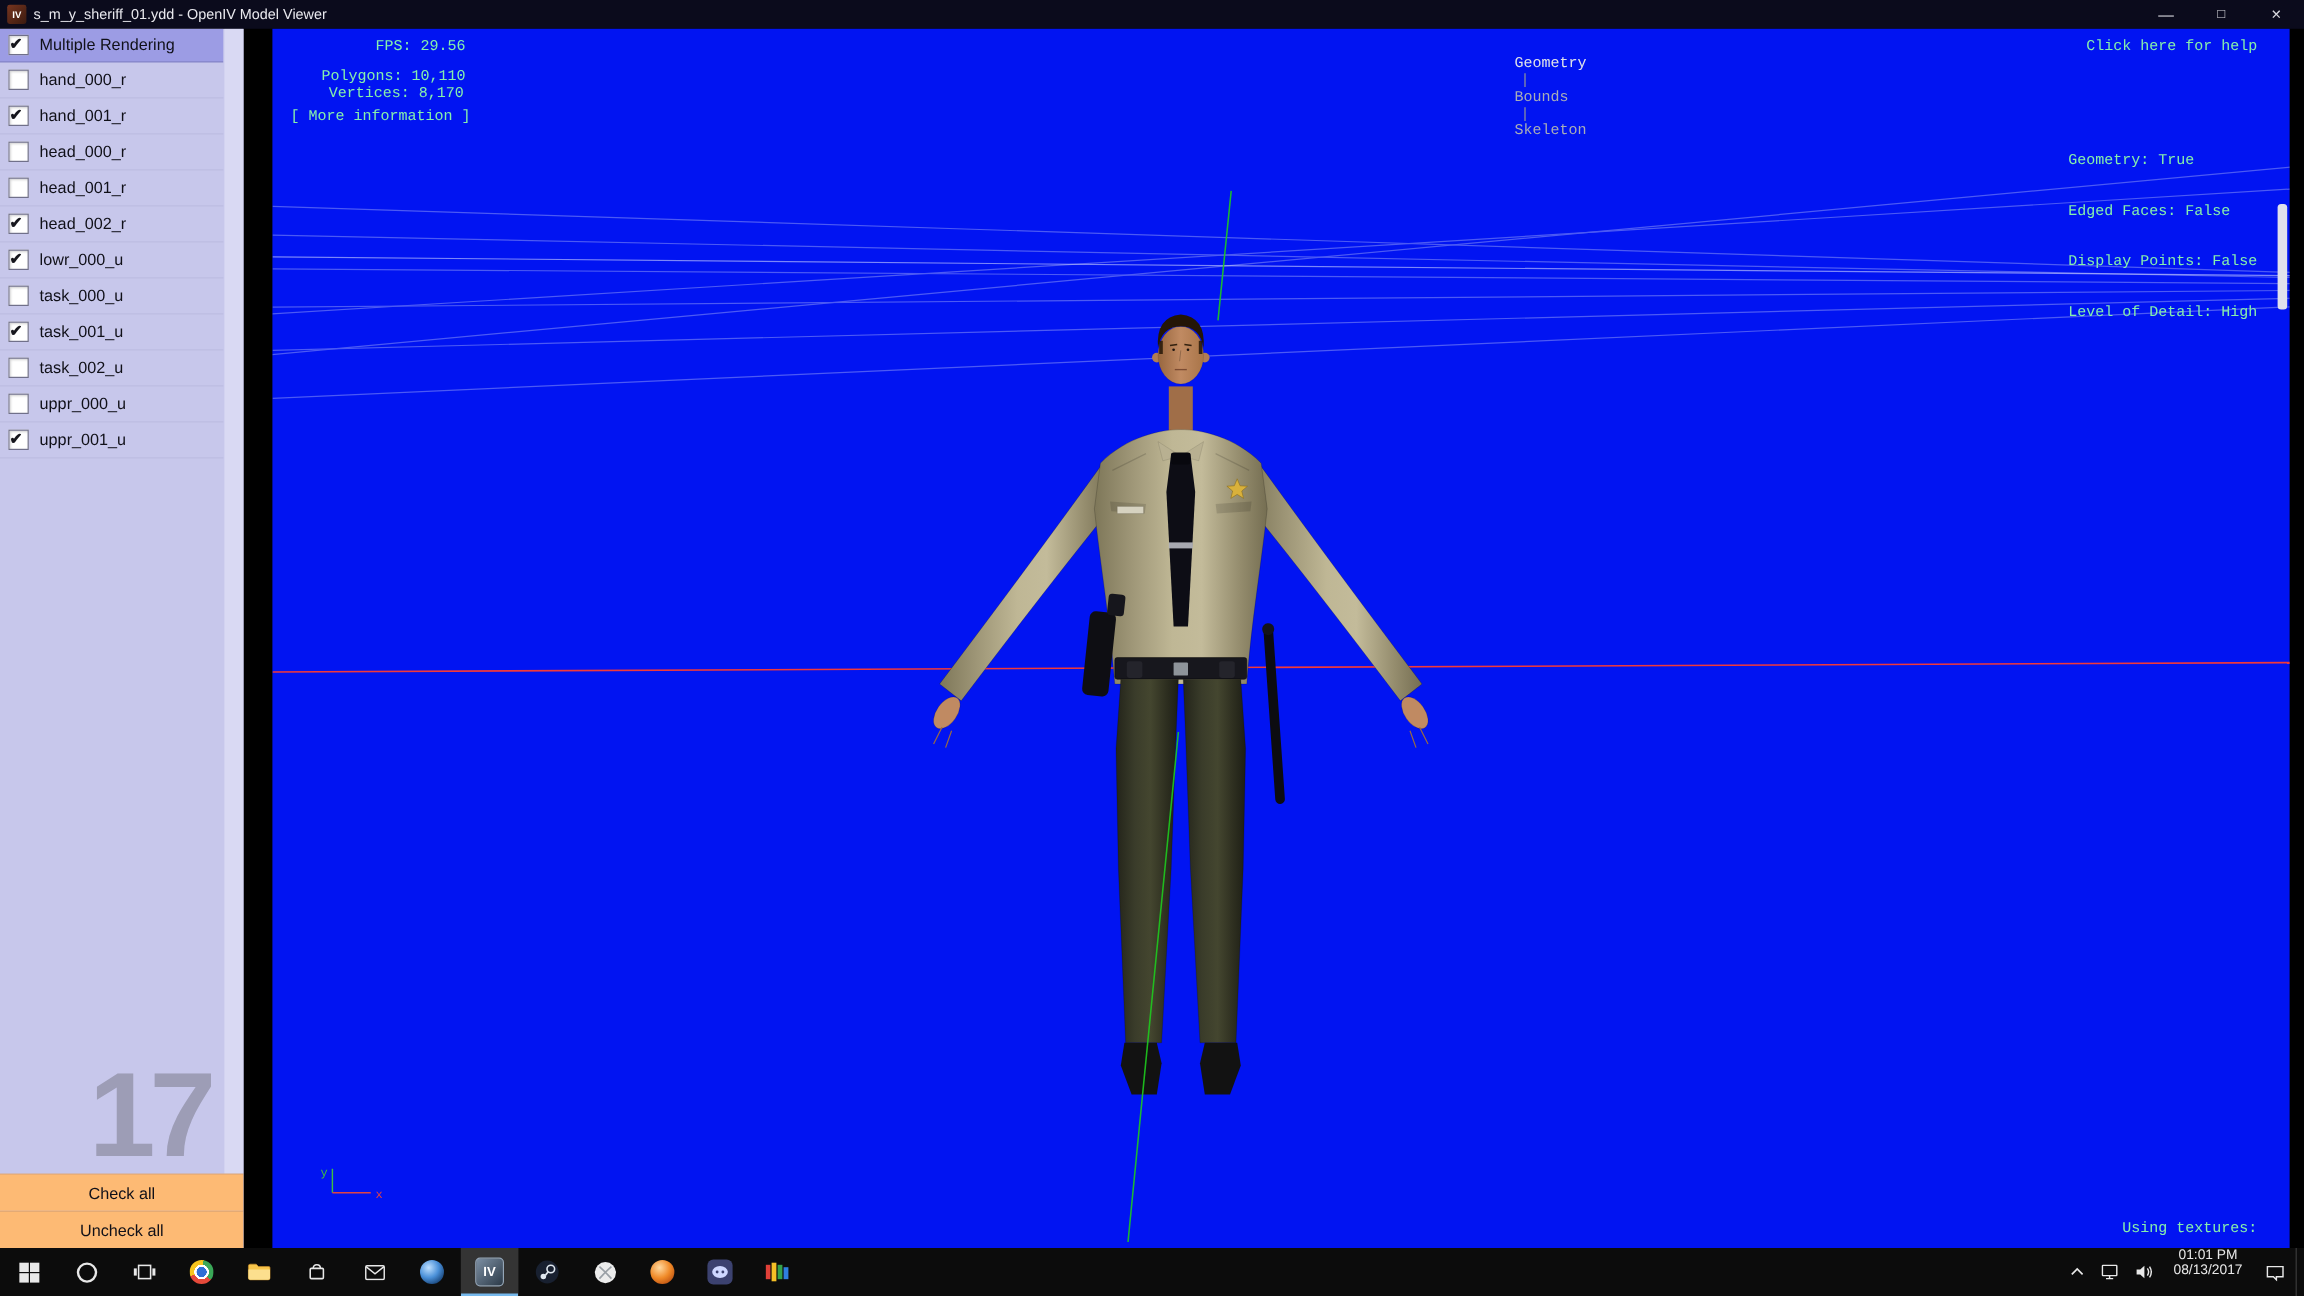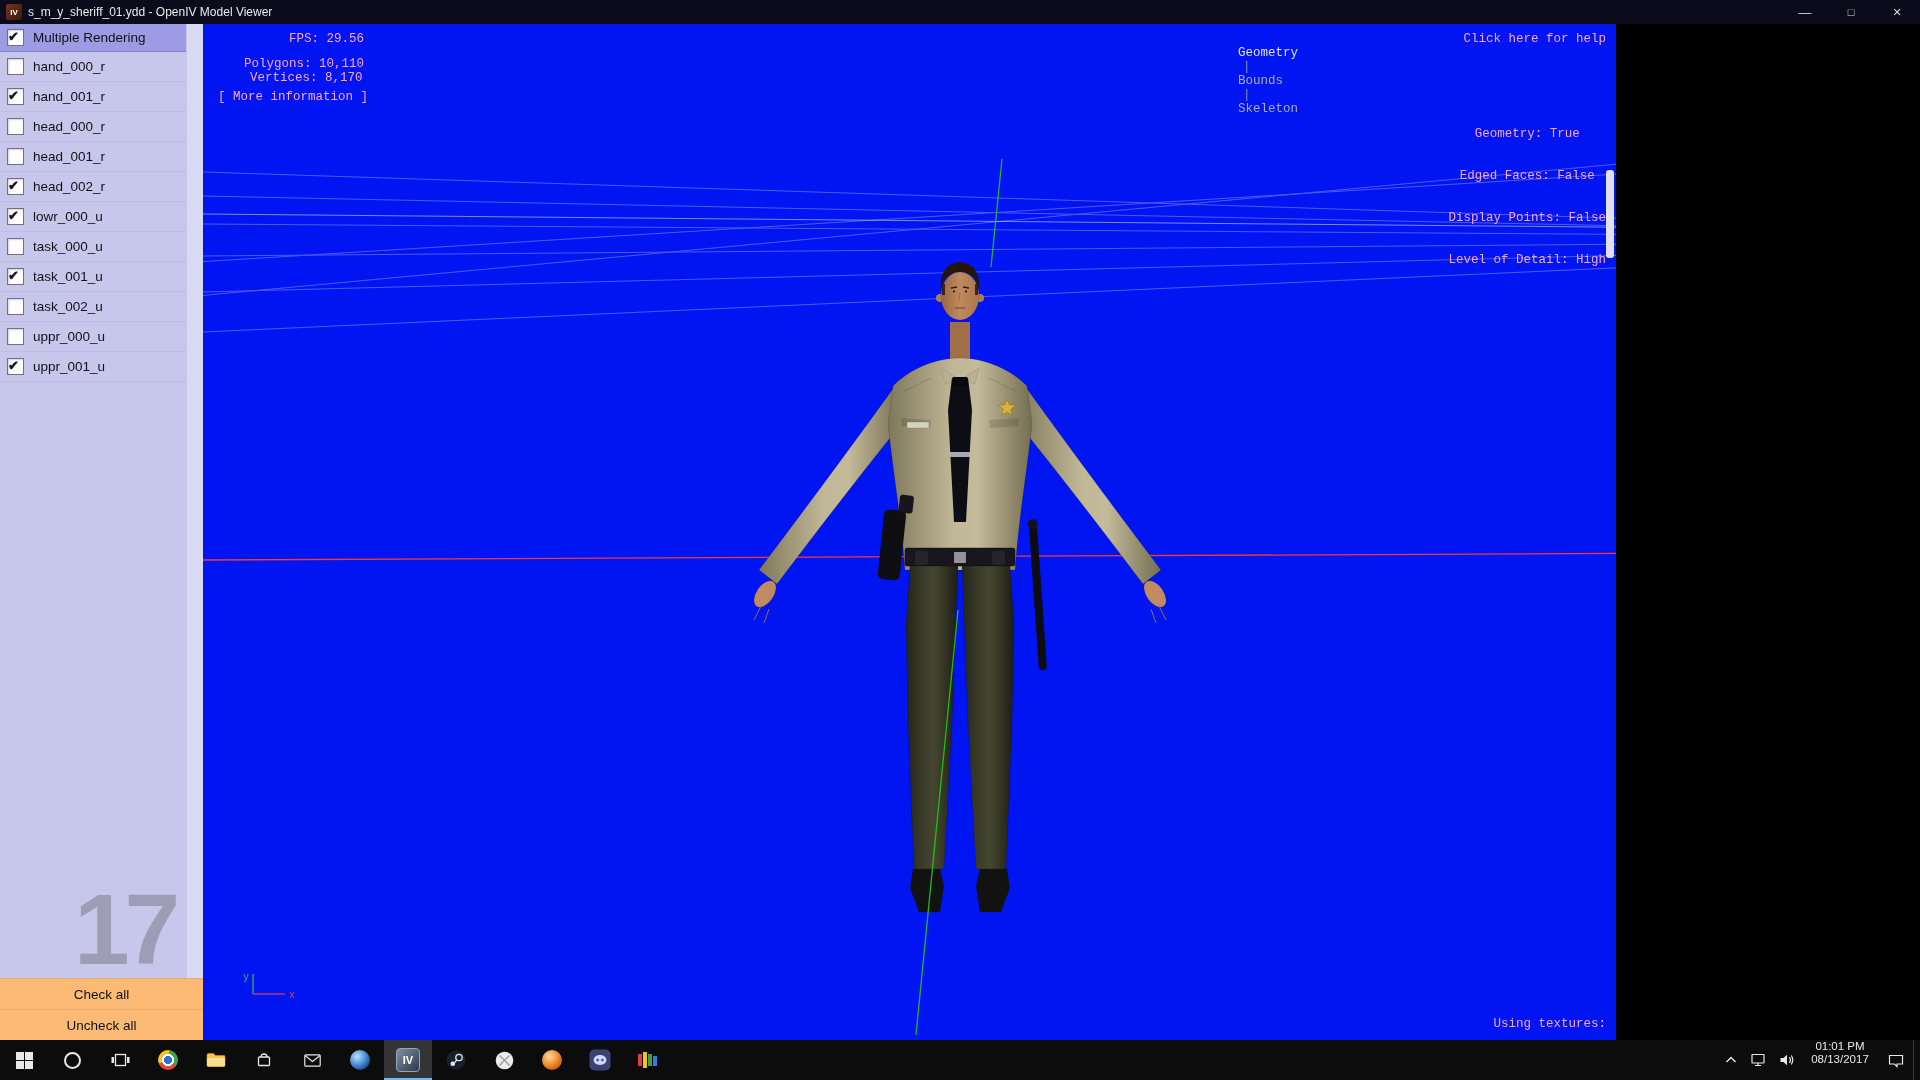--- a/index.html
+++ b/index.html
@@ -12,50 +12,50 @@
   .tb-appicon{width:16px;height:16px;margin:0 6px 0 6px;border-radius:2px;
               background:linear-gradient(135deg,#77351f,#3a1a10);color:#fff;font-size:8px;font-weight:bold;
               display:flex;align-items:center;justify-content:center;}
   .tb-title{flex:0 0 auto;}
   .win-controls{margin-left:auto;display:flex;height:24px;}
   .win-btn{width:46px;height:24px;display:flex;align-items:center;justify-content:center;
            color:#d8d8de;font-size:11px;}
   .win-btn.min{font-size:13px;}
 
   
-  .main{position:absolute;left:0;top:24px;width:1616px;height:1016px;display:flex;}
+  .main{position:absolute;left:0;top:24px;width:1908px;height:1016px;display:flex;gap:24px;}
 
   
   .sidebar{position:relative;width:203px;height:1016px;background:#c7c7eb;flex:0 0 auto;overflow:hidden;}
   .side-scroll{position:absolute;right:0;top:0;bottom:62px;width:16px;background:#d9d9f3;}
   .srow{width:186px;height:29px;display:flex;align-items:center;font-size:13.5px;color:#101018;
         border-bottom:1px solid rgba(80,80,130,0.08);}
   .srow.header{height:27px;background:#9c9ce4;border-bottom:1px solid rgba(60,60,110,0.25);}
   .cb{position:relative;width:15px;height:15px;margin:0 9px 0 7px;background:#fff;
       border:1px solid #70708a;box-shadow:inset 1px 1px 2px rgba(0,0,0,0.18);flex:0 0 auto;}
   .cb.checked::after{content:"✔";position:absolute;left:0px;top:-1px;font-size:13px;font-weight:bold;color:#15151c;}
   .watermark{position:absolute;left:74px;bottom:66px;font-size:100px;font-weight:bold;
              color:#9d9db6;letter-spacing:-5px;line-height:90px;}
   .side-buttons{position:absolute;left:0;bottom:0;width:203px;}
   .side-btn{width:203px;height:30px;display:flex;align-items:center;justify-content:center;
             font-size:13.5px;color:#101018;background:#fdba74;border-top:1px solid rgba(80,80,130,0.15);}
 
   
   .viewport{position:relative;flex:1 1 auto;height:1016px;background:#0114f2;overflow:hidden;}
   .scene{position:absolute;left:0;top:0;width:1717px;height:1016px;display:block;}
   .ov{position:absolute;font-family:"Liberation Mono",monospace;font-size:12.5px;line-height:14px;
-      color:#f9a8d4;white-space:pre;}
+      color:#86efac;white-space:pre;}
   .ov.fps{left:86px;top:8px;}
   .ov.poly{left:41px;top:33px;}
   .ov.vert{left:47px;top:47px;}
   .ov.minfo{left:15px;top:66px;}
   .ov.tabs{left:975px;top:8px;color:#a8adb6;}
   .ov.tabs .tab.active{color:#dfe2e8;}
   .ov.tabs .sep{color:#8d929b;margin:0 5px;}
-  .ov.right{right:10px;text-align:center;}
+  .ov.right{right:27px;text-align:left;}
   .ov.help{top:8px;}
   .ov.camset{top:33px;}
   .ov.renderset{top:75px;}
   .ov.texblock{top:958px;line-height:17px;}
   .vp-scroll-thumb{position:absolute;right:2px;top:146px;width:8px;height:88px;background:#e0e1ec;border-radius:3px;}
   .axis-gizmo{position:absolute;left:36px;top:942px;}
 
   
   .taskbar{position:absolute;left:0;top:1040px;width:1920px;height:40px;background:#0c0c0c;
            display:flex;align-items:center;color:#e8e8e8;}

